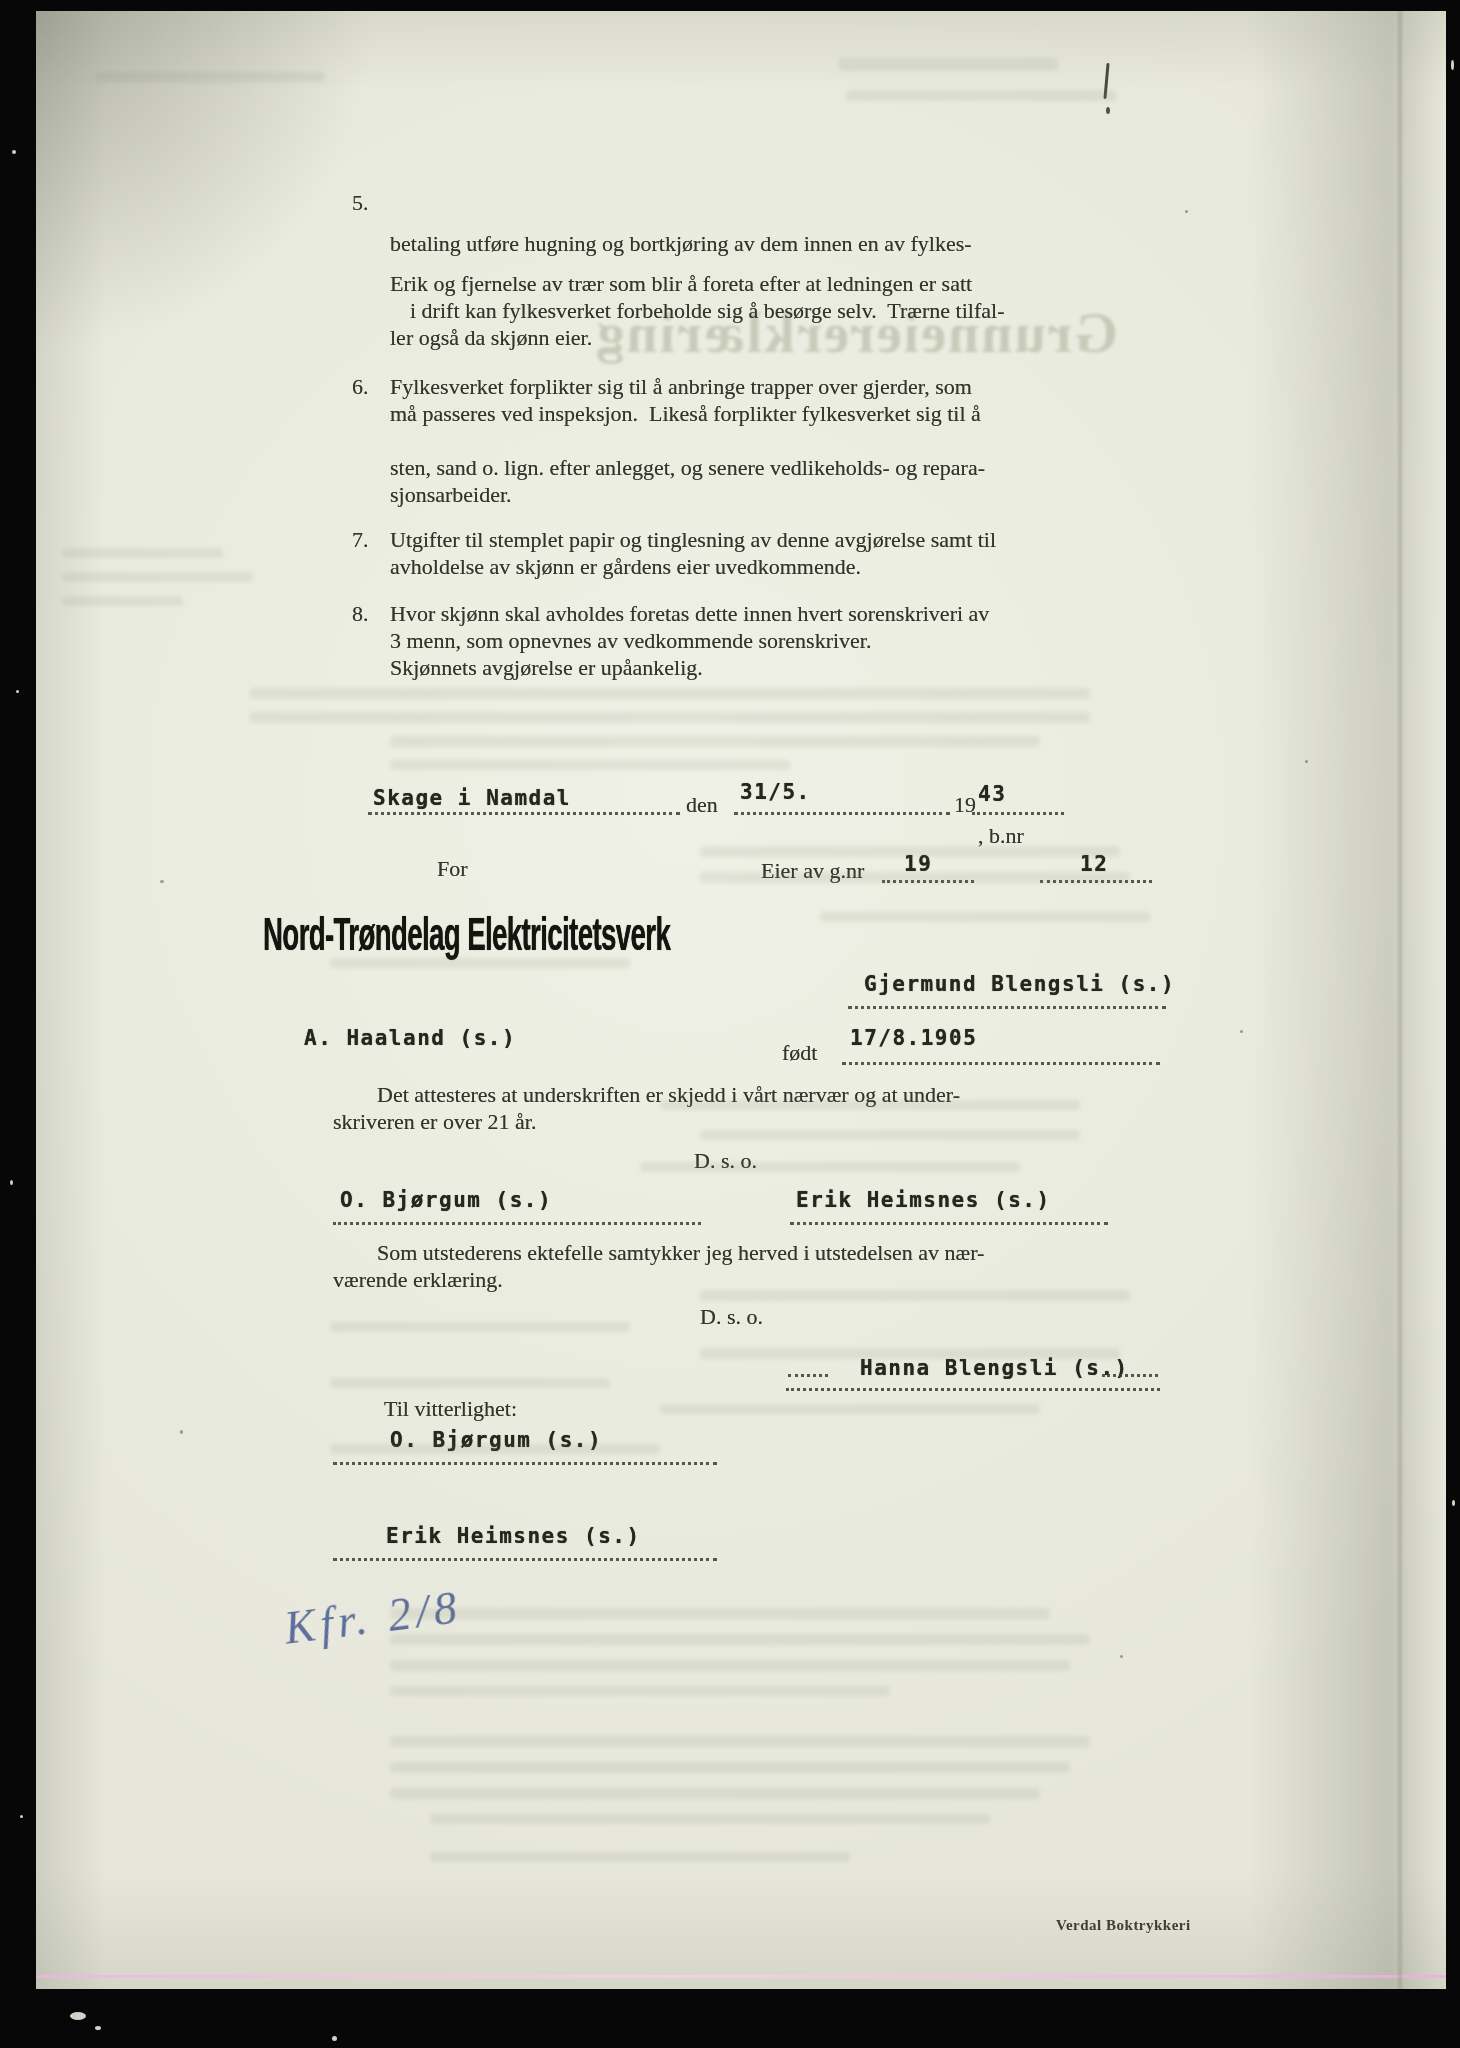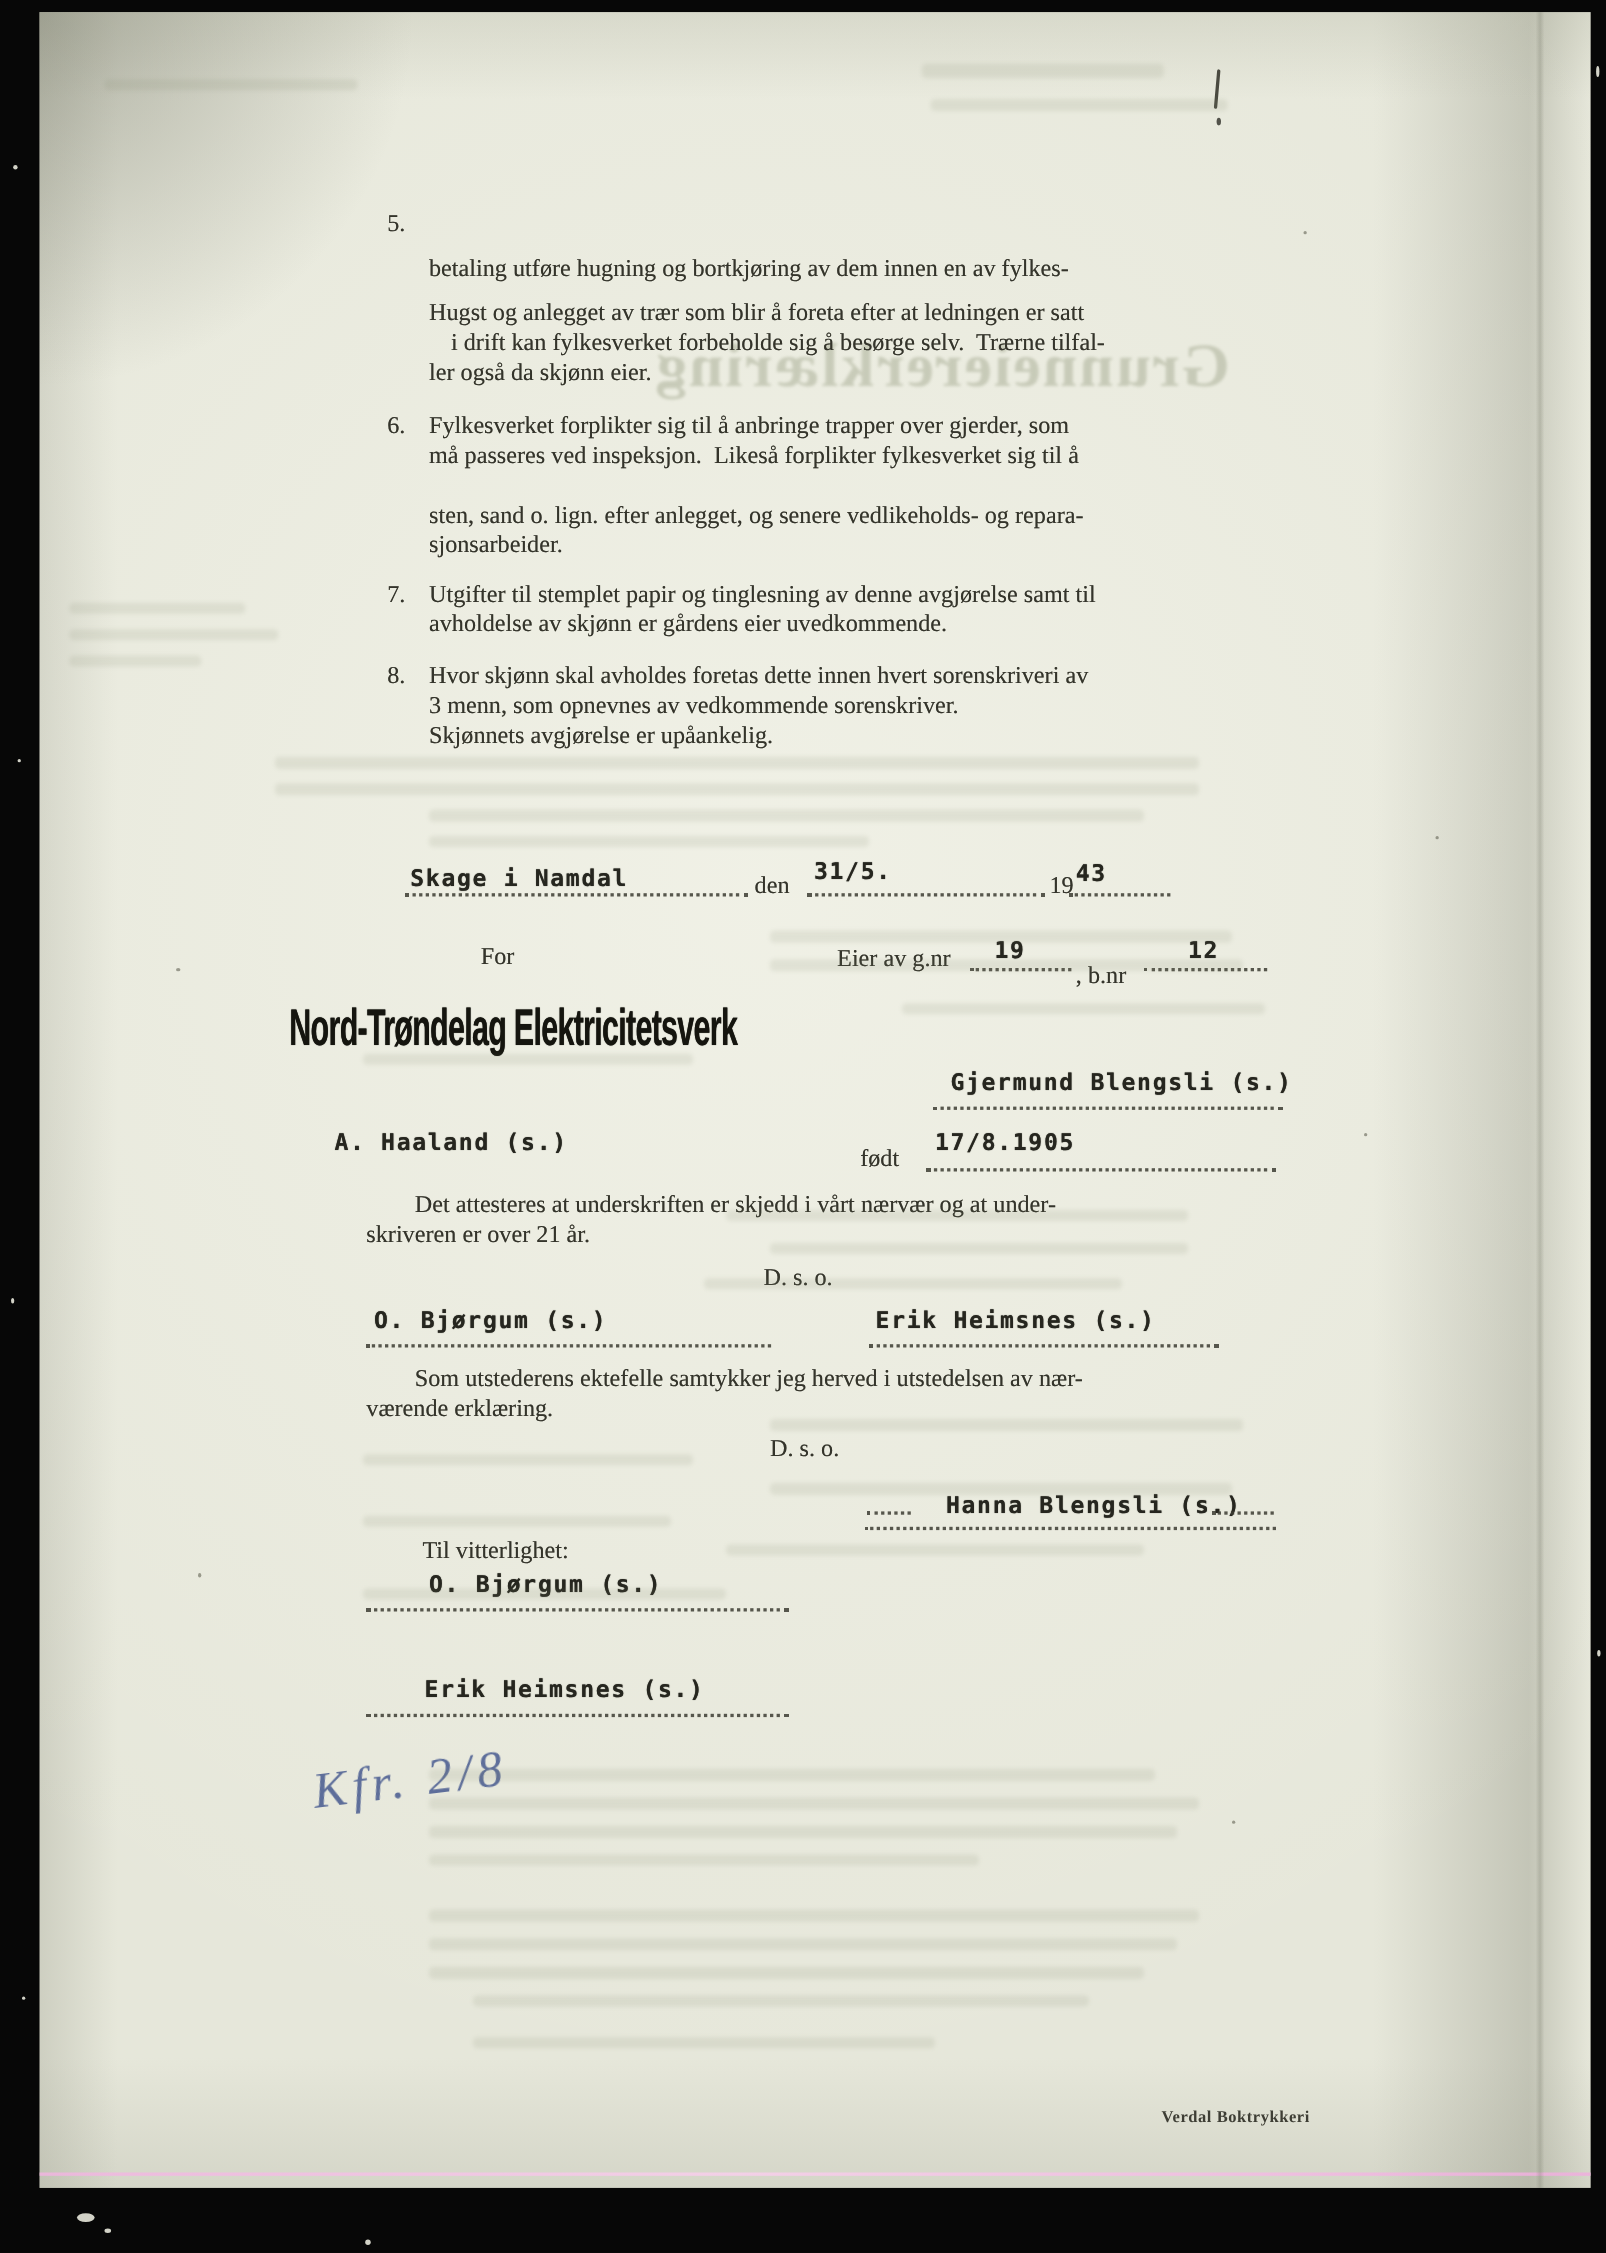--- a/index.html
+++ b/index.html
@@ -44,21 +44,21 @@
 </head>
 <body>
 
 <div class="stage">
   <div class="paper">
 
     <div class="ghost-head">Grunneiererklæring</div>
 
     <div class="printed" style="left:316px; top:179px;">5.</div>
     <div class="printed" style="left:354px; top:220px;">betaling utføre hugning og bortkjøring av dem innen en av fylkes-</div>
-    <div class="printed" style="left:354px; top:260px;">Hugst og anlegget av trær som blir å foreta efter at ledningen er satt</div>
+    <div class="printed" style="left:354px; top:260px;">Erik og fjernelse av trær som blir å foreta efter at ledningen er satt</div>
     <div class="printed" style="left:374px; top:287px;">i drift kan fylkesverket forbeholde sig å besørge selv.  Trærne tilfal-</div>
     <div class="printed" style="left:354px; top:314px;">ler også da skjønn eier.</div>
 
     <div class="printed" style="left:316px; top:363px;">6.</div>
     <div class="printed" style="left:354px; top:363px;">Fylkesverket forplikter sig til å anbringe trapper over gjerder, som</div>
     <div class="printed" style="left:354px; top:390px;">må passeres ved inspeksjon.  Likeså forplikter fylkesverket sig til å</div>
     <div class="printed" style="left:354px; top:444px;">sten, sand o. lign. efter anlegget, og senere vedlikeholds- og repara-</div>
     <div class="printed" style="left:354px; top:471px;">sjonsarbeider.</div>
 
     <div class="printed" style="left:316px; top:516px;">7.</div>
@@ -76,21 +76,21 @@
     <div class="typed" style="left:704px; top:769px;">31/5.</div>
     <div class="dots" style="left:698px; top:801px; width:216px;"></div>
     <div class="printed" style="left:918px; top:781px;">19</div>
     <div class="typed" style="left:942px; top:771px;">43</div>
     <div class="dots" style="left:936px; top:801px; width:92px;"></div>
 
     <div class="printed" style="left:401px; top:845px;">For</div>
     <div class="printed" style="left:725px; top:847px;">Eier av g.nr</div>
     <div class="dots" style="left:846px; top:869px; width:92px;"></div>
     <div class="typed" style="left:868px; top:841px;">19</div>
-    <div class="printed" style="left:942px; top:863px;">, b.nr</div>
+    <div class="printed" style="left:942px; top:812px;">, b.nr</div>
     <div class="dots" style="left:1004px; top:869px; width:112px;"></div>
     <div class="typed" style="left:1044px; top:841px;">12</div>
 
     <div class="letterhead">Nord-Trøndelag Elektricitetsverk</div>
 
     <div class="typed" style="left:828px; top:961px;">Gjermund Blengsli (s.)</div>
     <div class="dots" style="left:812px; top:995px; width:318px;"></div>
 
     <div class="typed" style="left:268px; top:1015px;">A. Haaland (s.)</div>
     <div class="printed" style="left:746px; top:1029px;">født</div>

